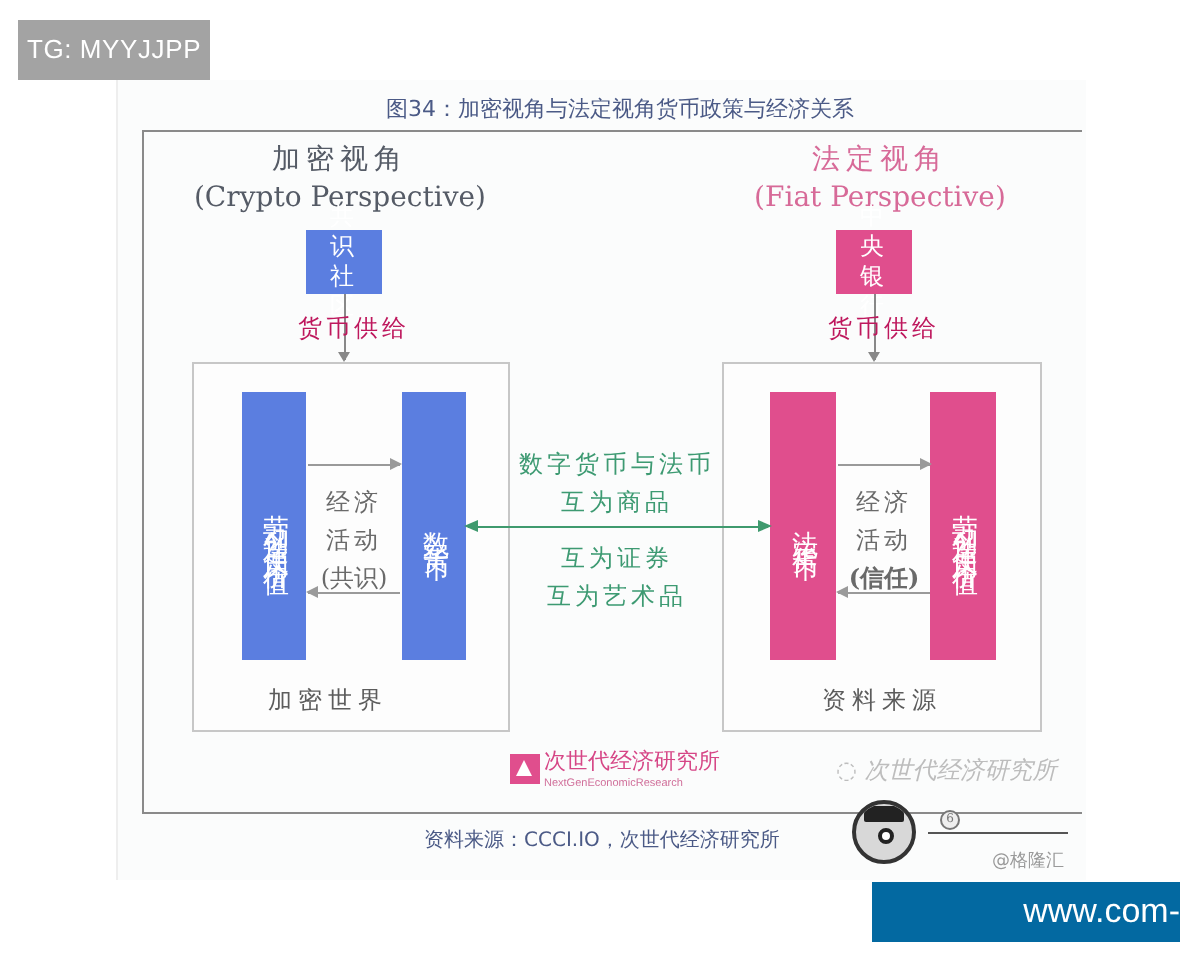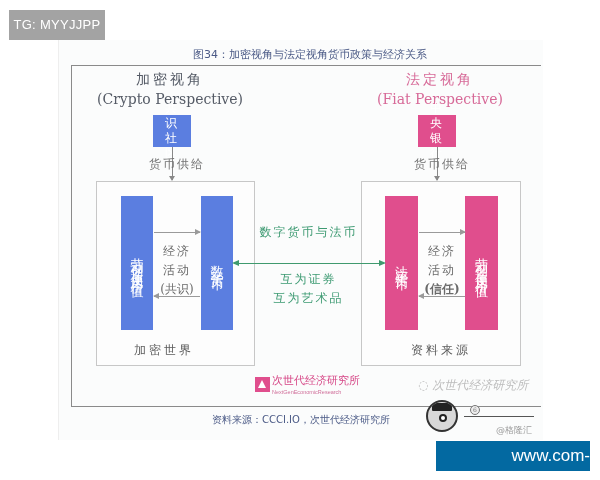--- a/index.html
+++ b/index.html
@@ -13,21 +13,21 @@
     .outer-bottom { left:71px; top:406px; width:470px; height:0; border-top:1.5px solid #8a8a8a; }
     .persp-cn { font-size:14px; text-align:center; letter-spacing:3px; }
     .persp-en { font-size:14px; text-align:center; }
     .crypto-color { color:#555b66; }
     .fiat-color { color:#d76a98; }
     .box { color:#fff; font-size:12.5px; text-align:center; display:flex; align-items:center; justify-content:center; line-height:15px; letter-spacing:2px; }
     .blue { background:#5b7ee0; }
     .pink { background:#e04e8d; }
     .vbox { writing-mode:vertical-rl; text-orientation:upright; letter-spacing:4px; font-size:13px; }
     .frame { border:1.5px solid #c7c7c7; background:#fdfdfd; }
-    .supply-label { font-size:12px; color:#737373; letter-spacing:2px;font-family:Liberation Mono, monospace; }
+    .supply-label { font-size:12px; color:#be185d; letter-spacing:2px;font-family:Liberation Mono, monospace; }
     .world-label { font-size:12px; color:#5c5c5c; letter-spacing:3px; text-align:center; }
     .mid-text { font-size:12px; color:#6a6a6a; text-align:center; line-height:19px; letter-spacing:2px; }
     .center-text { font-size:12px; color:#3d9a72; text-align:center; line-height:19px; letter-spacing:2px; }
     .hline { height:0; border-top:1px solid #9a9a9a; }
     .arrow-right::after { content:""; position:absolute; right:-1px; top:-4px; border-left:6px solid #9a9a9a; border-top:3.5px solid transparent; border-bottom:3.5px solid transparent; }
     .arrow-left::before { content:""; position:absolute; left:-1px; top:-4px; border-right:6px solid #9a9a9a; border-top:3.5px solid transparent; border-bottom:3.5px solid transparent; }
     .vline { width:0; border-left:1px solid #888; }
     .green-line { height:0; border-top:1.5px solid #3f9a6e; }
     .green-line .ah-l { position:absolute; left:-2px; top:-4.5px; border-right:7px solid #3f9a6e; border-top:3.5px solid transparent; border-bottom:3.5px solid transparent; }
     .green-line .ah-r { position:absolute; right:-2px; top:-4.5px; border-left:7px solid #3f9a6e; border-top:3.5px solid transparent; border-bottom:3.5px solid transparent; }
@@ -94,20 +94,21 @@
 <div class="abs hline arrow-left" style="left:419px; top:296px; width:46px;"></div>
 <div class="abs mid-text" style="left:418px; top:242px; width:48px;">
   <div>经济</div>
   <div>活动</div>
   <div style="letter-spacing:0;font-weight:bold;">(信任)</div>
 </div>
 <div class="abs world-label" style="left:361px; top:342px; width:160px;">资料来源</div>
 
 <div class="abs center-text" style="left:256px; top:223px; width:105px;">
   <div>数字货币与法币</div>
+  <div>互为商品</div>
 </div>
 <div class="abs green-line" style="left:234px; top:263px; width:150px;">
   <span class="ah-l"></span>
   <span class="ah-r"></span>
 </div>
 <div class="abs center-text" style="left:256px; top:270px; width:105px;">
   <div>互为证券</div>
   <div>互为艺术品</div>
 </div>
 

